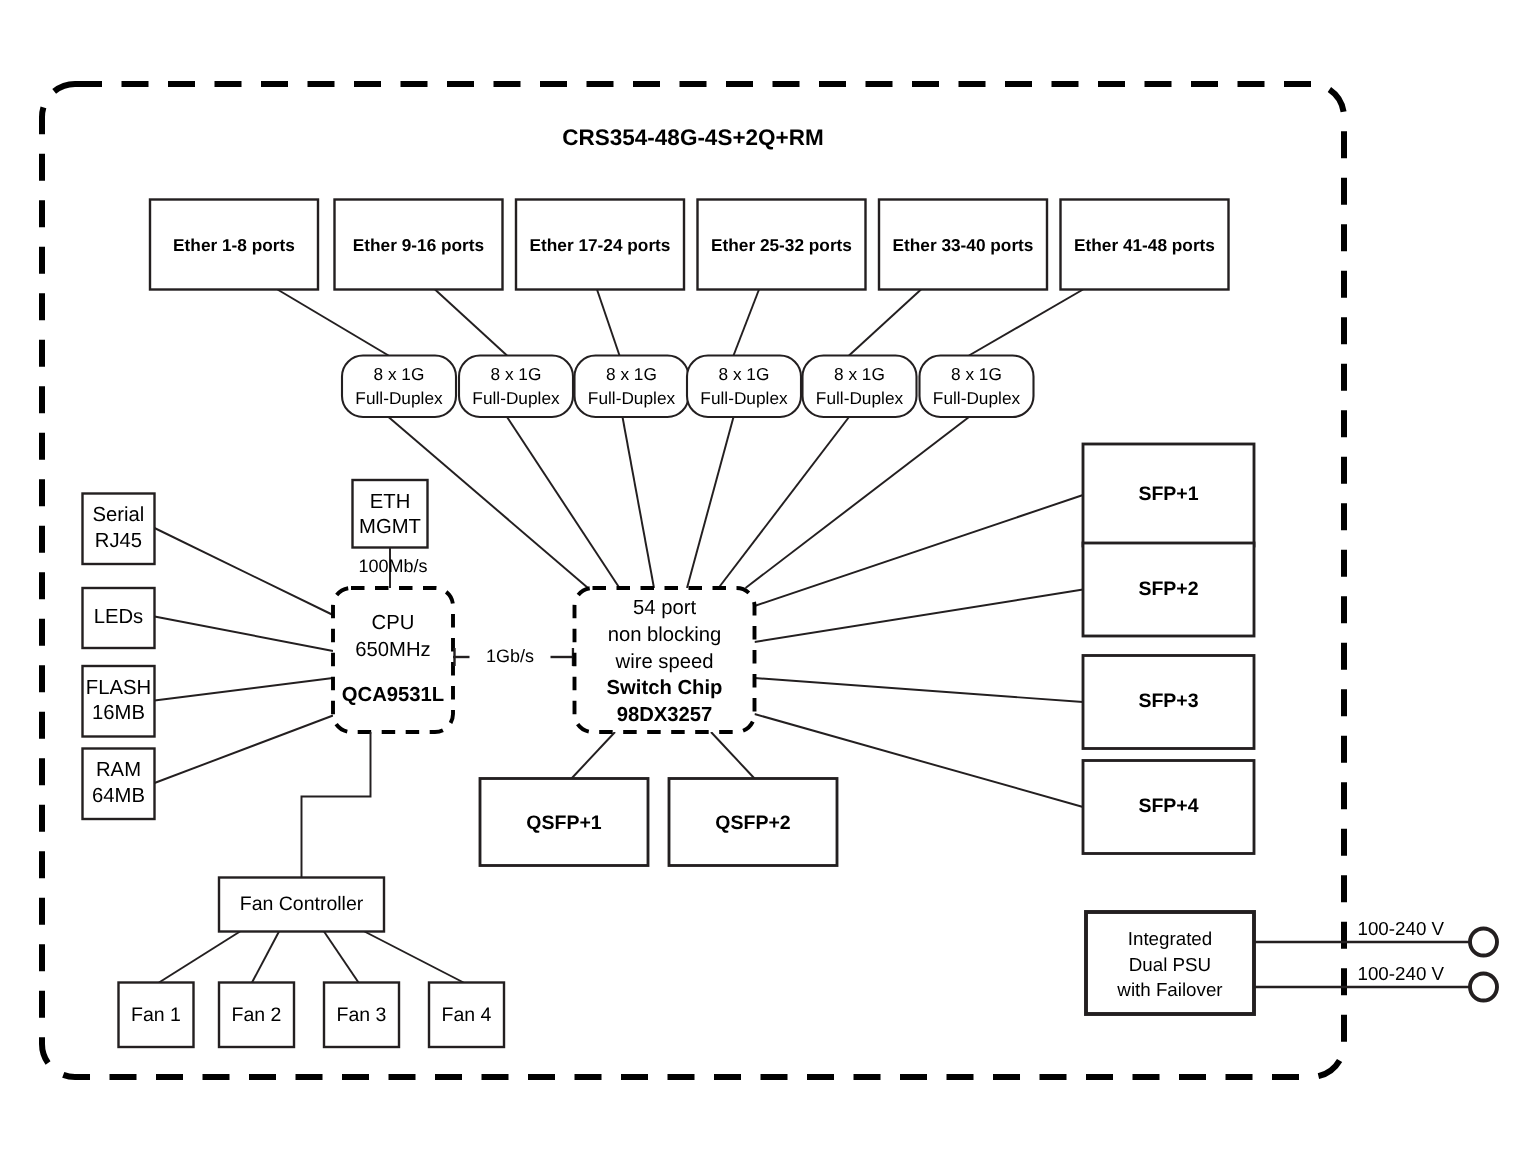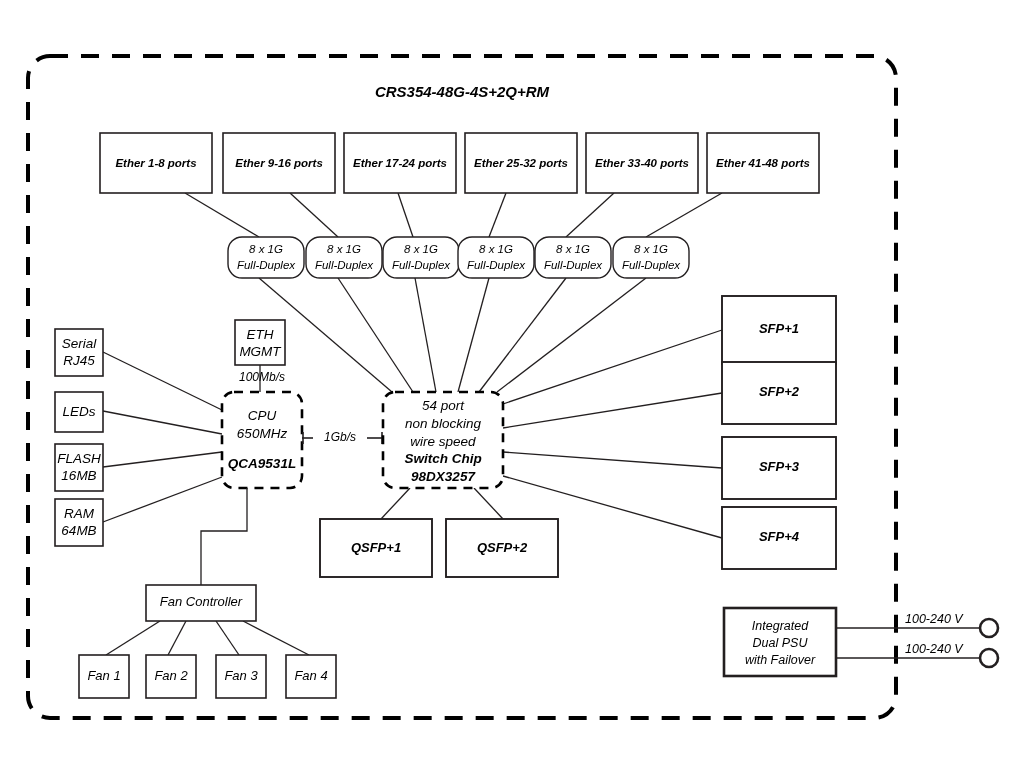--- a/index.html
+++ b/index.html
@@ -10,21 +10,20 @@
   body {
     width: 1024px;
     height: 768px;
     font-family: "Liberation Sans", sans-serif;
     overflow: hidden;
   }
   #diagram-root {
     position: relative;
     width: 940px;
     height: 768px;
-    font-style: italic;
   }
   svg.diagram {
     display: block;
     width: 1024px;
     height: 768px;
   }
   .box-fill { fill: #ffffff; }
   .box-stroke { stroke: #231f20; }
   text {
     font-family: "Liberation Sans", sans-serif;

